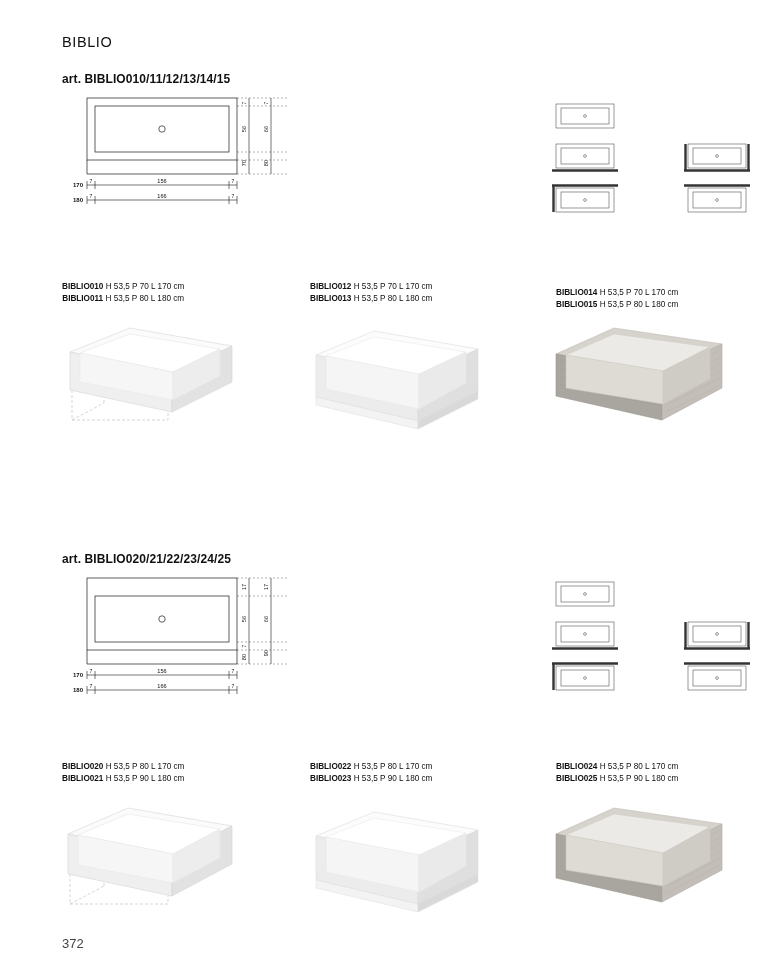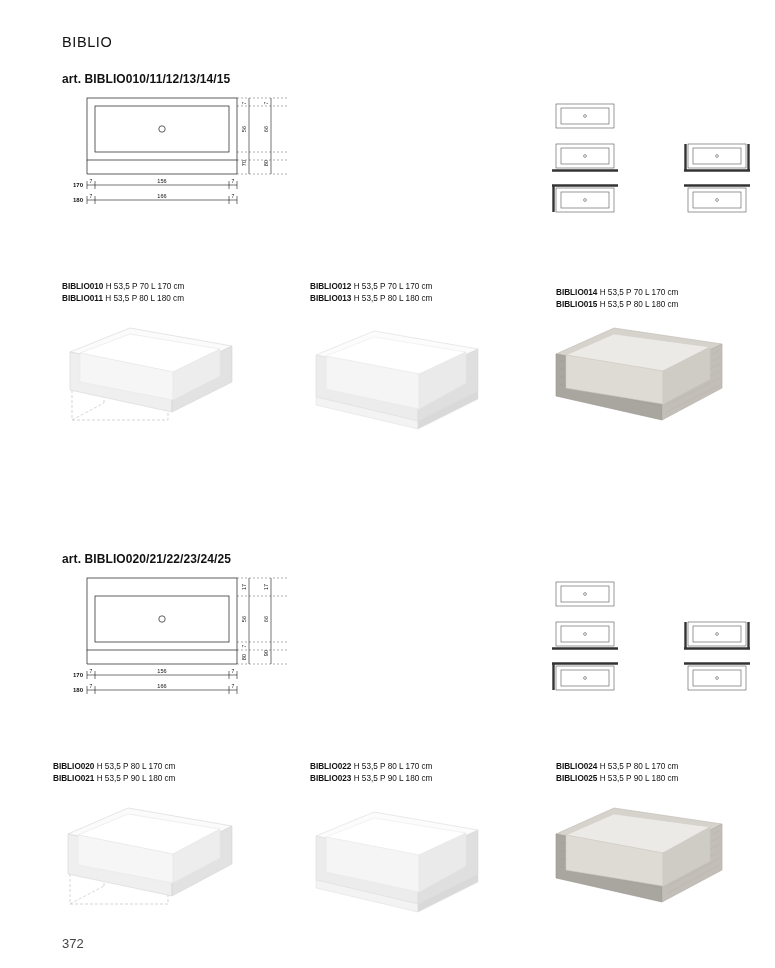--- a/index.html
+++ b/index.html
@@ -167,21 +167,21 @@
         <line x1="5.5" y1="86" x2="5.5" y2="112" stroke-width="2.4" stroke="#333"></line>
 
         <rect x="140" y="88" width="58" height="24"></rect>
         <rect x="145" y="92" width="48" height="16"></rect>
         <circle cx="169" cy="100" r="1.4"></circle>
         <line x1="136" y1="85.5" x2="202" y2="85.5" stroke-width="2.4" stroke="#333"></line>
       </g>
     </svg>
   </div>
 
-  <div class="spec" style="left:62px; top:281px;">
+  <div class="spec" style="left:62px; top:281px;text-align:center;">
     <div><span class="code">BIBLIO010</span><span> H 53,5 P 70 L 170 cm</span></div>
     <div><span class="code">BIBLIO011</span><span> H 53,5 P 80 L 180 cm</span></div>
   </div>
   <div class="spec" style="left:310px; top:281px;">
     <div><span class="code">BIBLIO012</span><span> H 53,5 P 70 L 170 cm</span></div>
     <div><span class="code">BIBLIO013</span><span> H 53,5 P 80 L 180 cm</span></div>
   </div>
   <div class="spec" style="left:556px; top:287px;">
     <div><span class="code">BIBLIO014</span><span> H 53,5 P 70 L 170 cm</span></div>
     <div><span class="code">BIBLIO015</span><span> H 53,5 P 80 L 180 cm</span></div>
@@ -327,21 +327,21 @@
         <line x1="4" y1="85.5" x2="70" y2="85.5" stroke-width="2.4" stroke="#333"></line>
         <line x1="5.5" y1="86" x2="5.5" y2="112" stroke-width="2.4" stroke="#333"></line>
         <rect x="140" y="88" width="58" height="24"></rect>
         <rect x="145" y="92" width="48" height="16"></rect>
         <circle cx="169" cy="100" r="1.4"></circle>
         <line x1="136" y1="85.5" x2="202" y2="85.5" stroke-width="2.4" stroke="#333"></line>
       </g>
     </svg>
   </div>
 
-  <div class="spec" style="left:53px; top:761px;">
+  <div class="spec" style="left:62px; top:761px;">
     <div><span class="code">BIBLIO020</span><span> H 53,5 P 80 L 170 cm</span></div>
     <div><span class="code">BIBLIO021</span><span> H 53,5 P 90 L 180 cm</span></div>
   </div>
   <div class="spec" style="left:310px; top:761px;text-align:right;">
     <div><span class="code">BIBLIO022</span><span> H 53,5 P 80 L 170 cm</span></div>
     <div><span class="code">BIBLIO023</span><span> H 53,5 P 90 L 180 cm</span></div>
   </div>
   <div class="spec" style="left:556px; top:761px;">
     <div><span class="code">BIBLIO024</span><span> H 53,5 P 80 L 170 cm</span></div>
     <div><span class="code">BIBLIO025</span><span> H 53,5 P 90 L 180 cm</span></div>

